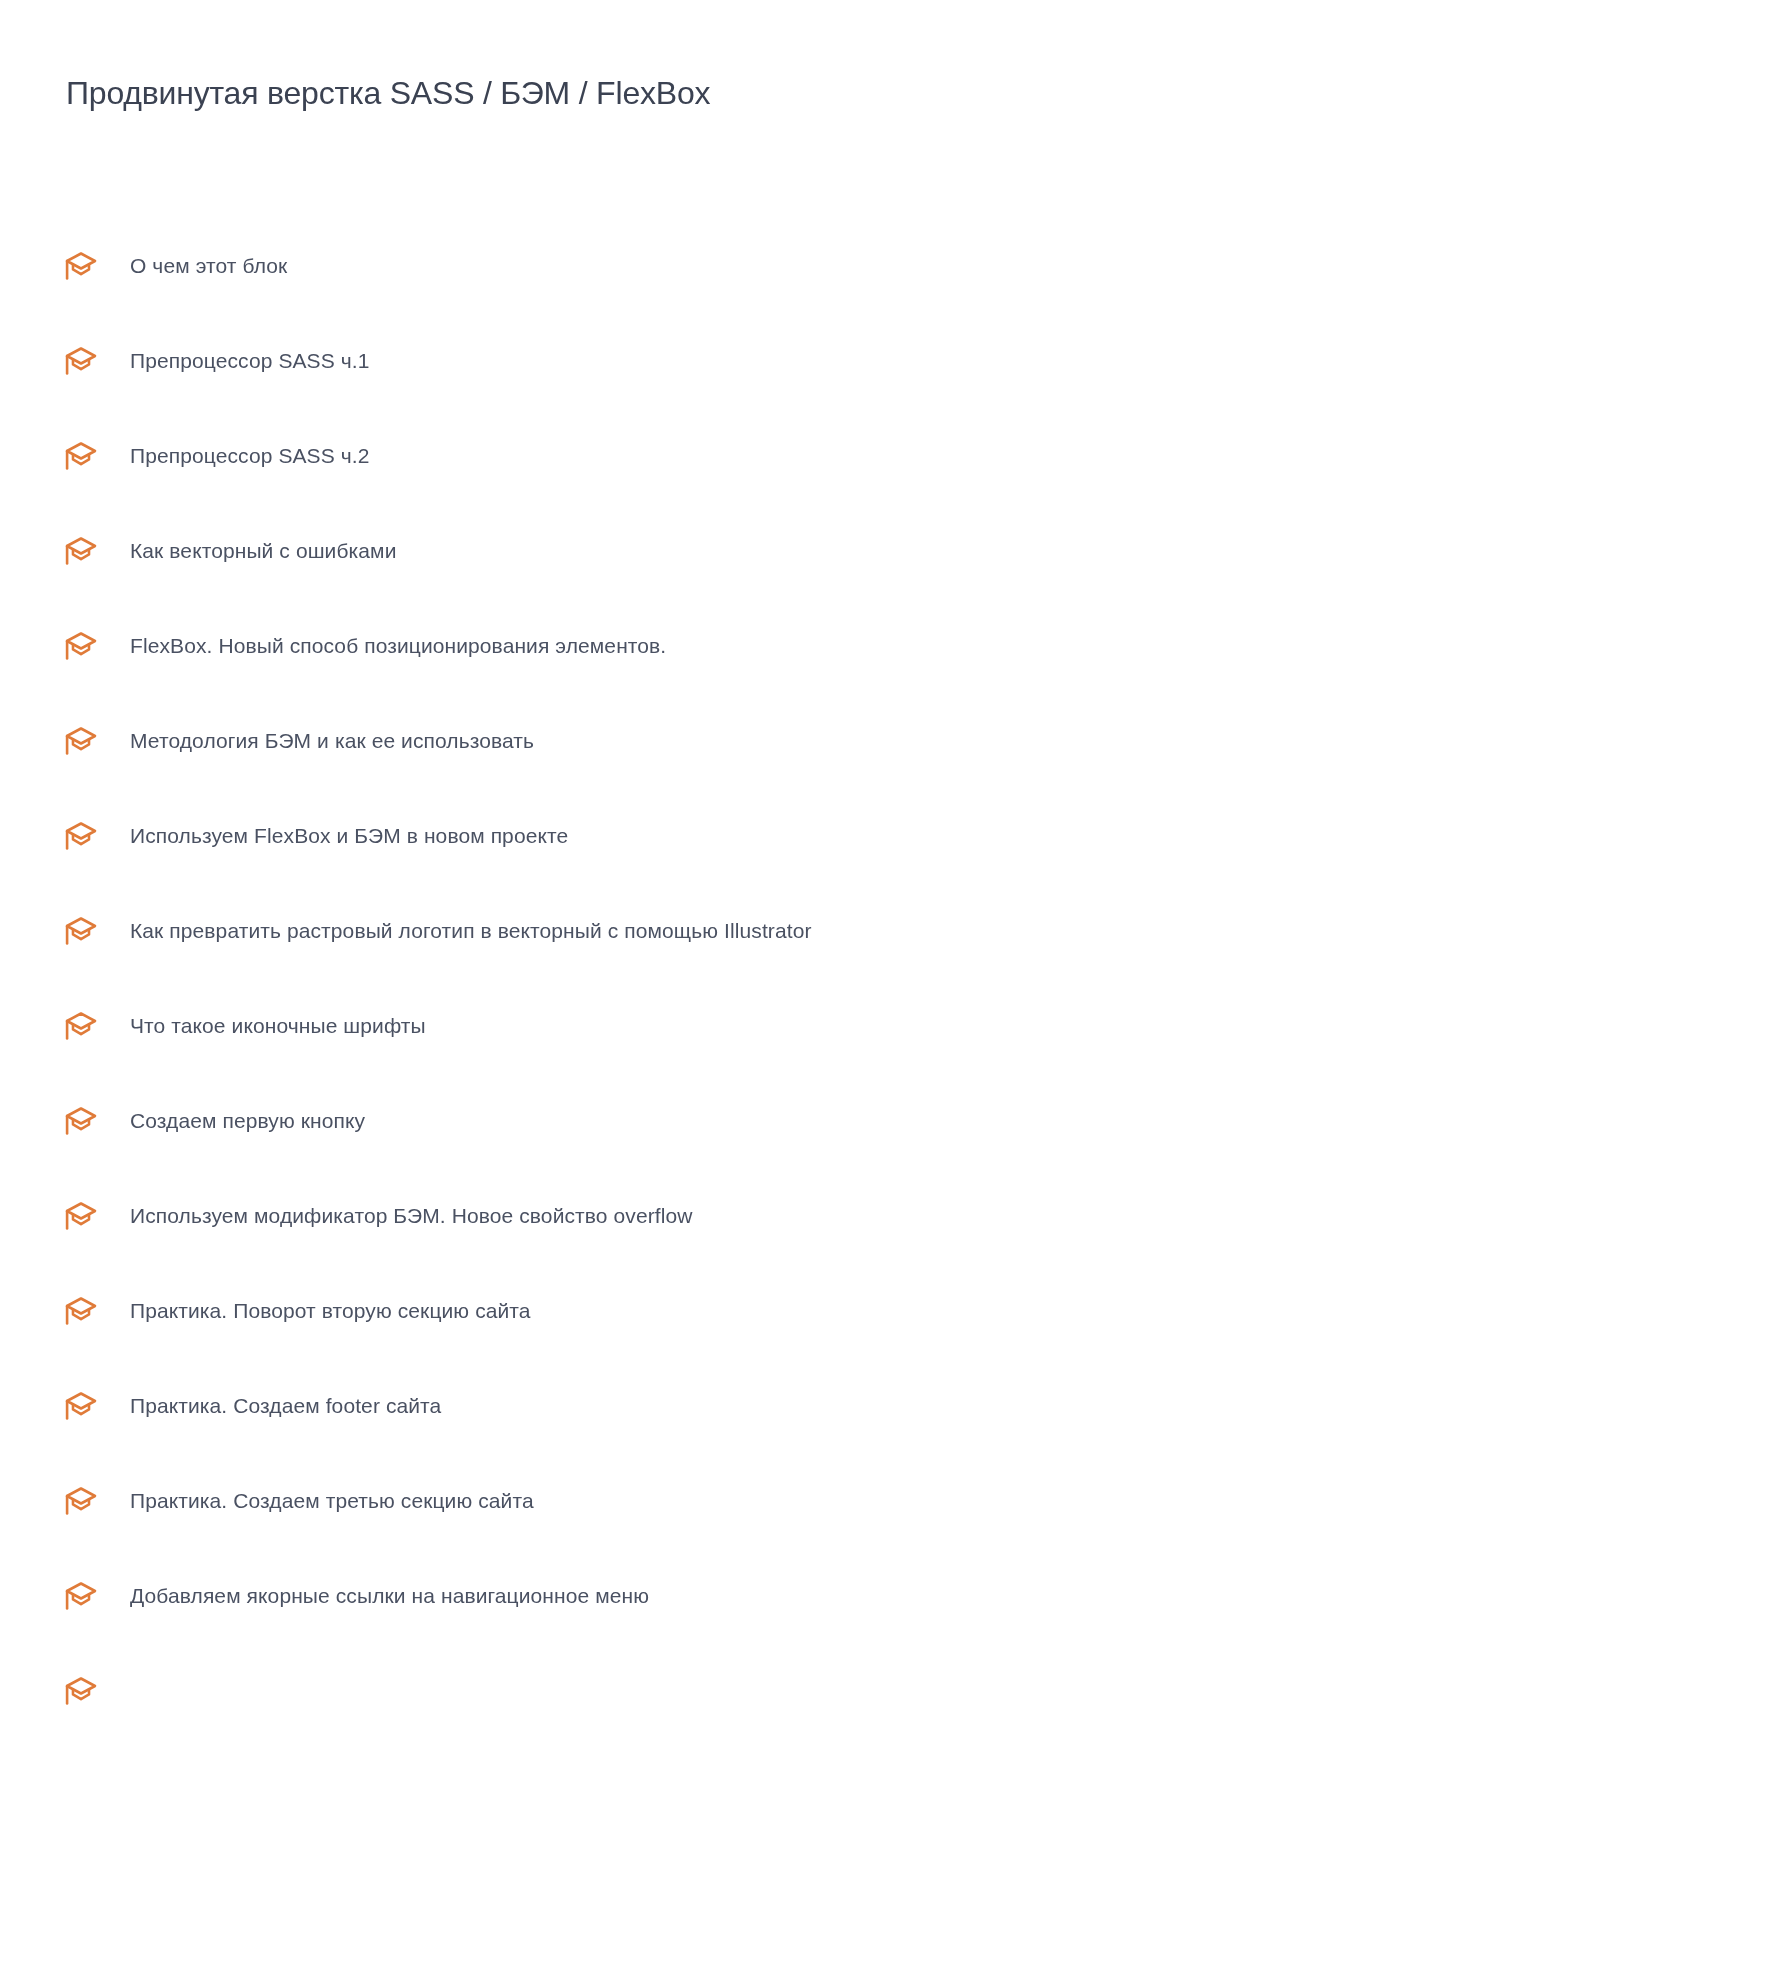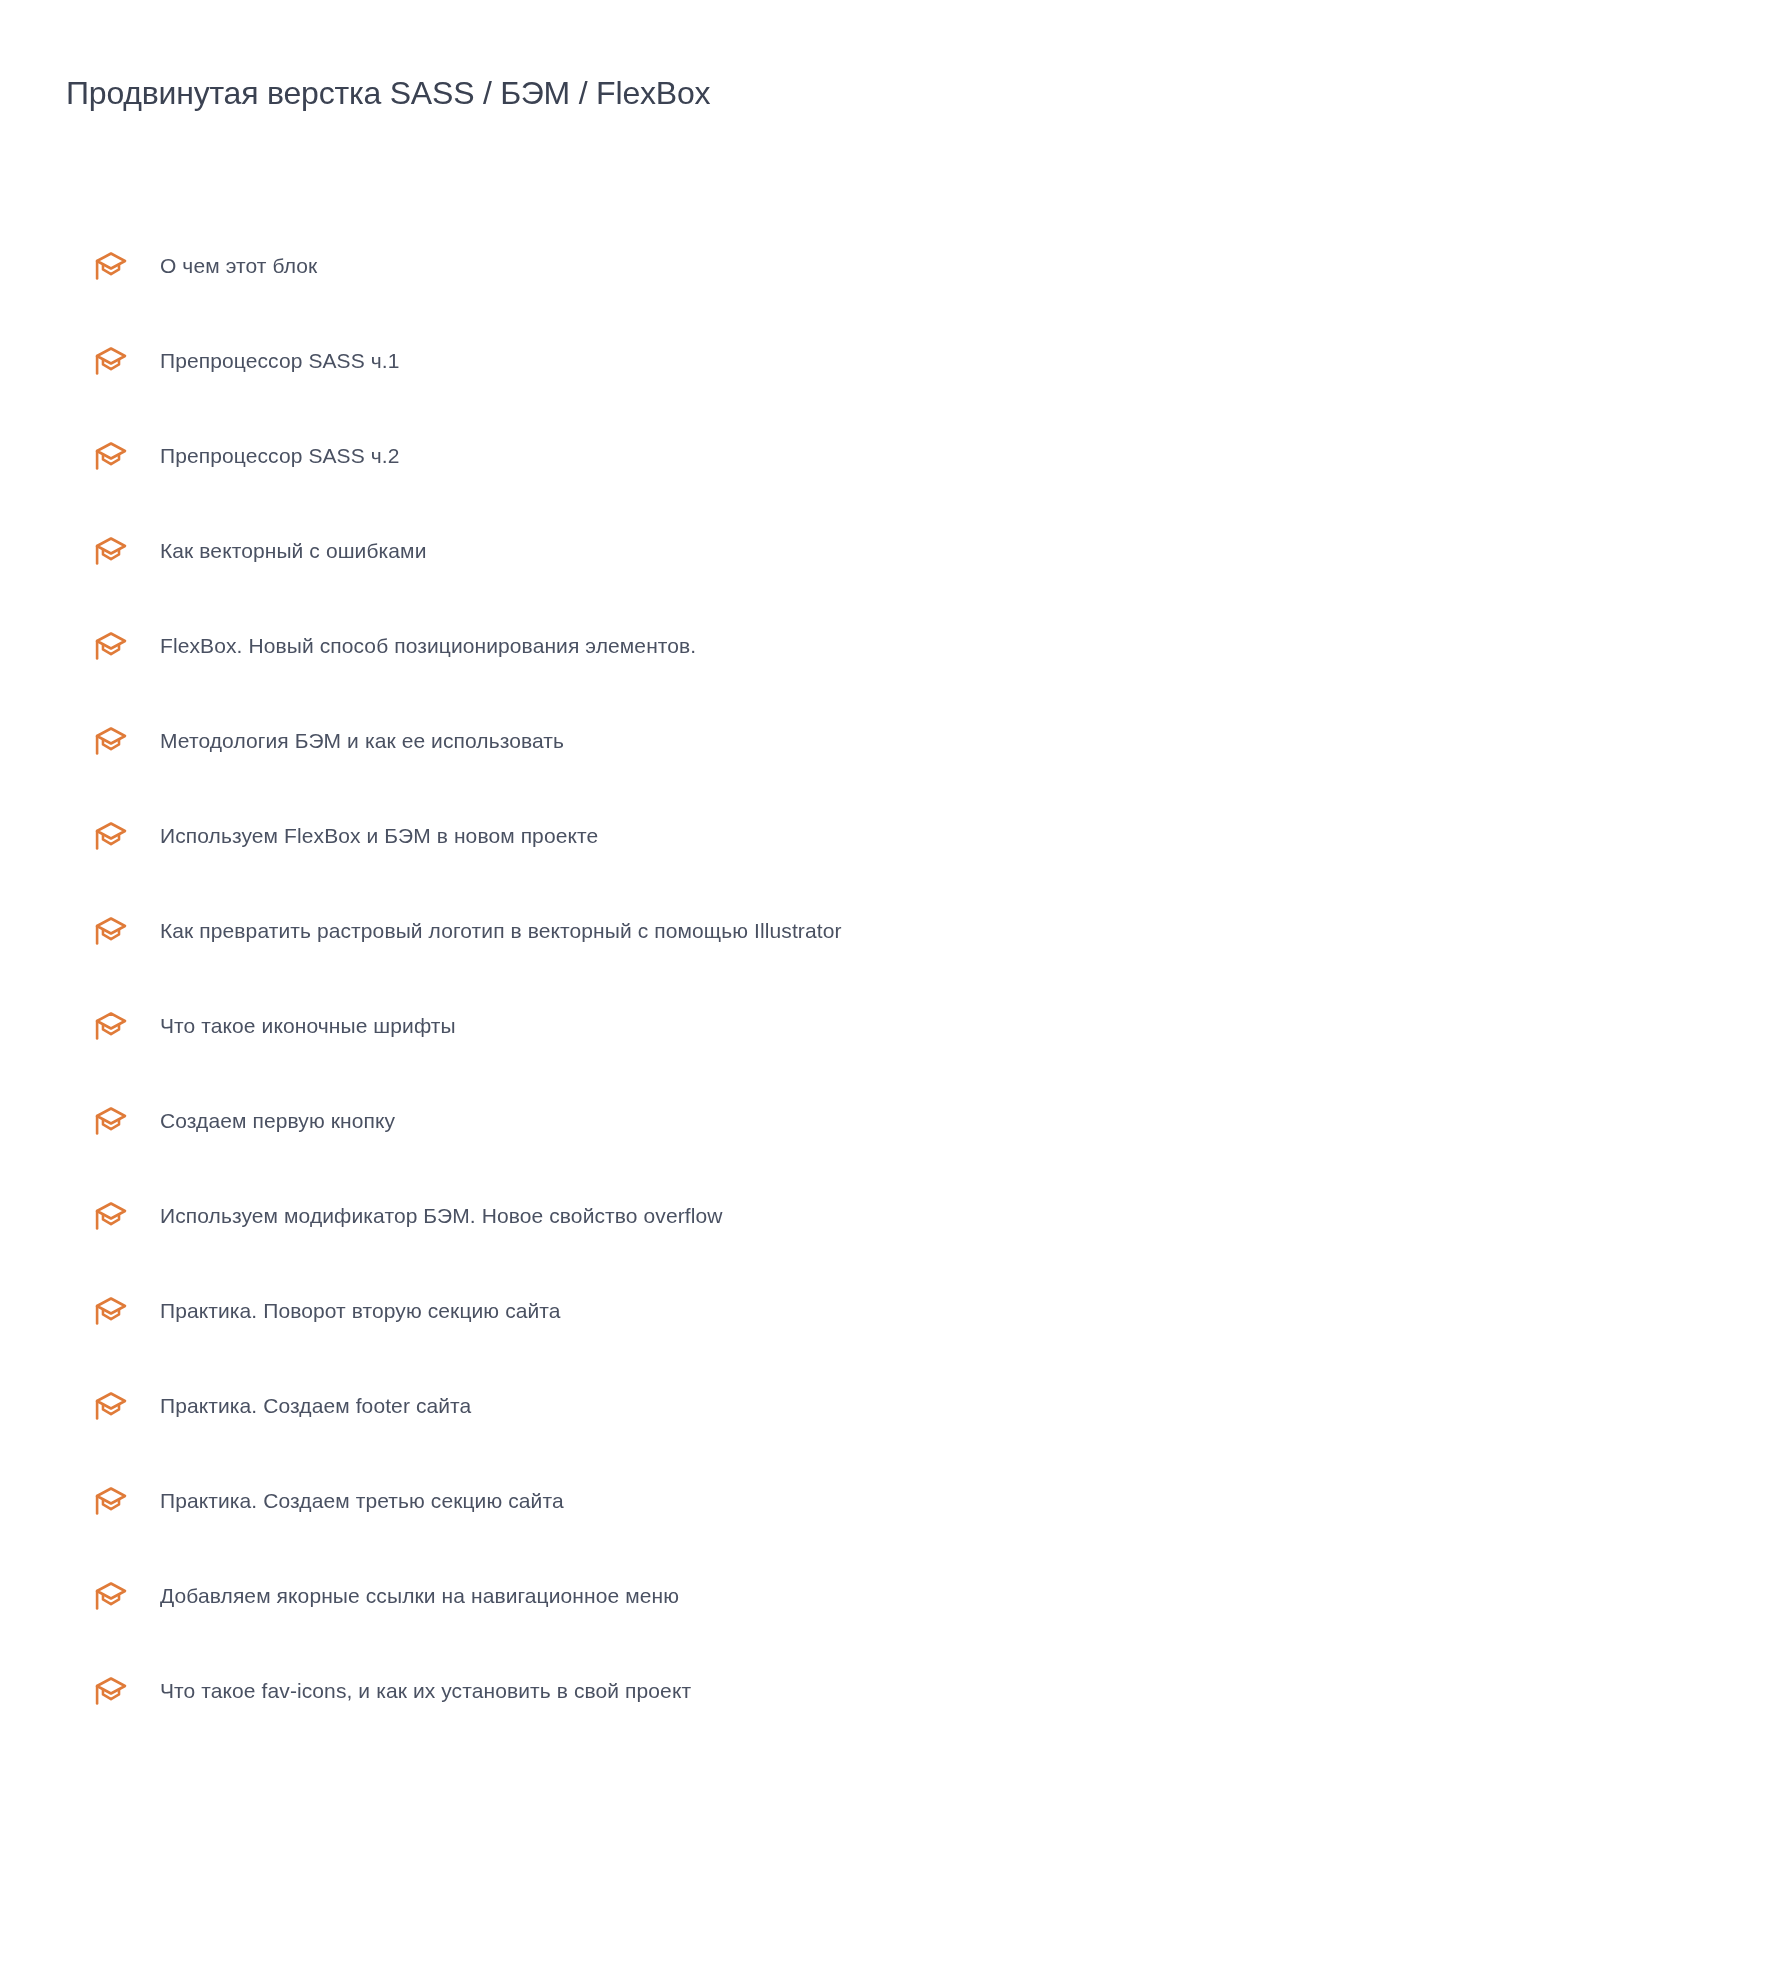--- a/index.html
+++ b/index.html
@@ -46,21 +46,21 @@
     list-style: none;
     margin: 0;
     padding: 0;
   }
 
   .lesson-item {
     position: relative;
     display: flex;
     align-items: center;
     height: 95px;
-    padding-left: 92px;
+    padding-left: 62px;
     box-sizing: border-box;
   }
 
   .lesson-icon {
     flex: 0 0 auto;
     width: 38px;
     height: 38px;
     margin-right: 30px;
     display: block;
   }
@@ -270,17 +270,16 @@
       <li class="lesson-item">
     <span class="lesson-icon">
       <svg viewBox="0 0 38 38" xmlns="http://www.w3.org/2000/svg" aria-hidden="true">
         <g fill="none" stroke="#e07b39" stroke-width="2.6" stroke-linejoin="round" stroke-linecap="round">
           <path d="M19 6.5 L33 14 L19 21.5 L5 14 Z"></path>
           <path d="M11 17.6 L11 22.4 L19 27.2 L27 22.4 L27 17.6"></path>
           <path d="M5.1 14 L5.1 31.5"></path>
         </g>
       </svg>
     </span>
-    <span class="lesson-label">Что такое fav-icons, и как их установить в свой проект</span>
   </li>
     </ul>
 
 </div>
 
 </body></html>

